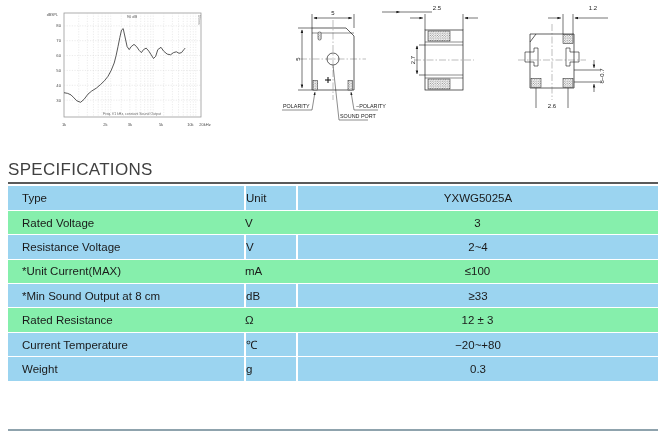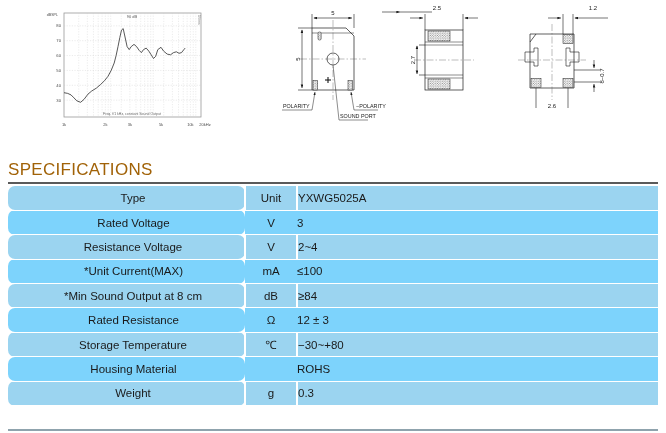--- a/index.html
+++ b/index.html
@@ -19,45 +19,45 @@
   .chart-box{position:absolute;left:28px;top:4px;width:185px;height:132px;}
   .chart-svg{display:block;}
 
   
   .draw-box{position:absolute;left:282px;top:0px;width:384px;height:140px;}
   .draw-svg{display:block;}
 
   
   .spec-head{
     position:absolute;left:8px;top:160px;
-    font-size:17px;letter-spacing:.3px;color:#a16207;
+    font-size:17px;letter-spacing:.3px;color:#404040;
     font-family:"Liberation Sans",sans-serif;
   }
   .spec-rule{
     position:absolute;left:8px;top:182px;width:650px;height:2px;
     background:#5a5a5a;
   }
 
   
   .spec-table{
     position:absolute;left:8px;top:186px;
     width:650px;border-collapse:collapse;
     font-size:11.5px;
   }
   .spec-table tr{height:24.4px;}
   .spec-table td{
     padding:0 0 0 0;
     vertical-align:middle;
     border-bottom:1px solid #ffffff;
   }
-  .c-name{width:222px;padding-left:14px !important;text-align:center;border-radius:7px;}
-  .c-unit{width:50px;text-align:center;}
-  .c-val{text-align:left;margin-left:44px;}
+  .c-name{width:222px;padding-left:14px !important;text-align:left;}
+  .c-unit{width:50px;}
+  .c-val{text-align:center;margin-left:44px;}
   tr.band td{background:#9bd4f0;}
-  tr.plain td{background:#7dd3fc;}
+  tr.plain td{background:#86efac;}
   tr.band .c-name{border-right:2px solid #ffffff;}
   tr.band .c-unit{border-right:2px solid #ffffff;}
   .tbl-bottom{
     position:absolute;left:8px;top:429px;width:650px;height:2px;background:#8fa3ad;
   }
 </style>
 </head>
 <body>
 
 <div class="page">
@@ -280,36 +280,31 @@
           <td class="c-val">2~4</td>
         </tr>
         <tr class="plain">
           <td class="c-name">*Unit Current(MAX)</td>
           <td class="c-unit">mA</td>
           <td class="c-val">≤100</td>
         </tr>
         <tr class="band">
           <td class="c-name">*Min Sound Output at 8 cm</td>
           <td class="c-unit">dB</td>
-          <td class="c-val">≥84</td>
+          <td class="c-val">≥33</td>
         </tr>
         <tr class="plain">
           <td class="c-name">Rated Resistance</td>
           <td class="c-unit">Ω</td>
           <td class="c-val">12 ± 3</td>
         </tr>
         <tr class="band">
-          <td class="c-name">Storage Temperature</td>
+          <td class="c-name">Current Temperature</td>
           <td class="c-unit">℃</td>
-          <td class="c-val">−30~+80</td>
-        </tr>
-        <tr class="plain">
-          <td class="c-name">Housing Material</td>
-          <td class="c-unit"></td>
-          <td class="c-val">ROHS</td>
+          <td class="c-val">−20~+80</td>
         </tr>
         <tr class="band">
           <td class="c-name">Weight</td>
           <td class="c-unit">g</td>
           <td class="c-val">0.3</td>
         </tr>
       </tbody>
   </table>
   <div class="tbl-bottom"></div>
 

